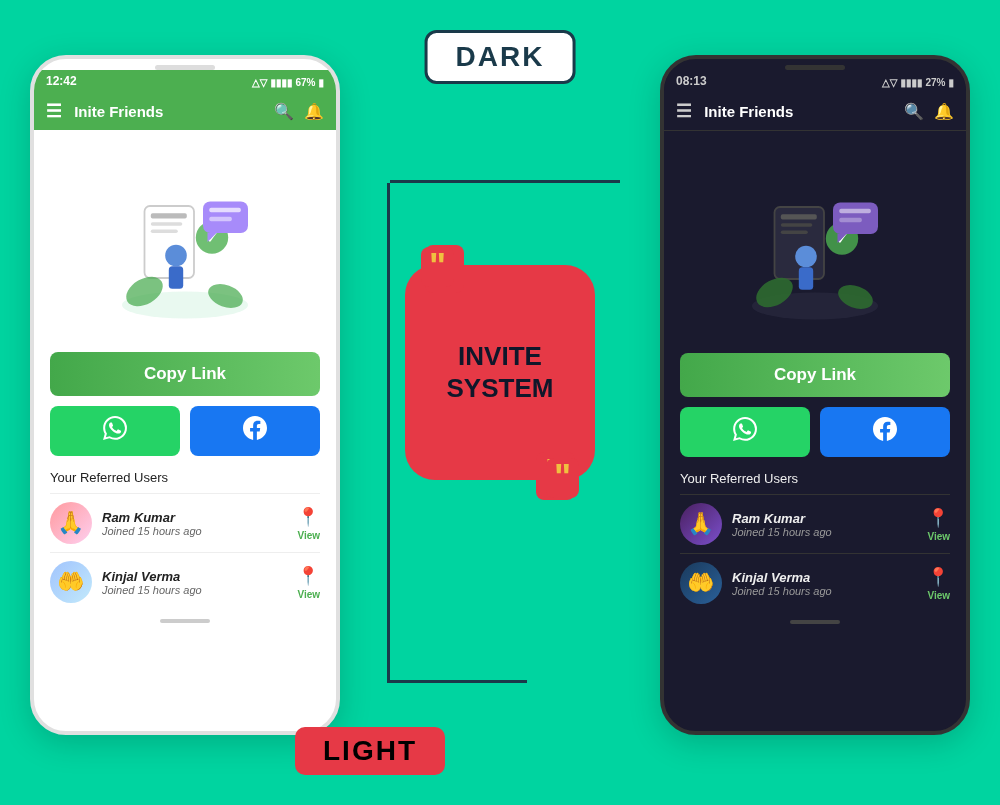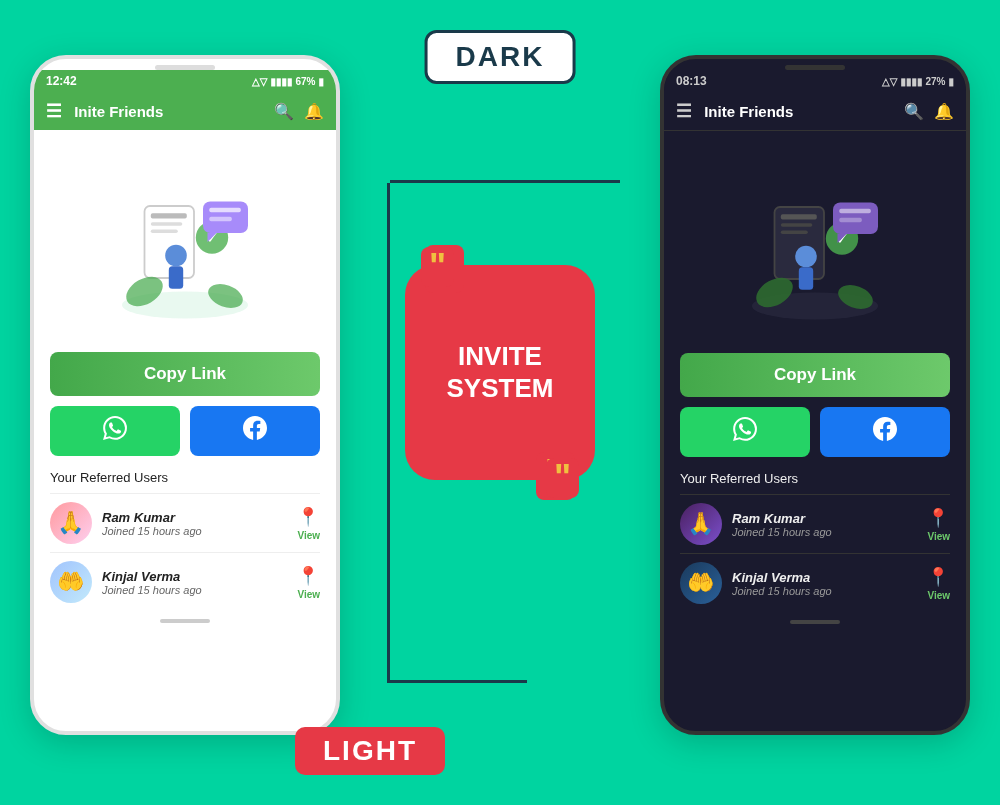--- a/index.html
+++ b/index.html
@@ -33,21 +33,21 @@
     .light-label {
       position: absolute;
       bottom: 30px;
       left: 37%;
       transform: translateX(-50%);
       background: #e63946;
       border-radius: 10px;
       padding: 8px 28px;
       font-size: 28px;
       font-weight: 900;
-      color: #ffffff;
+      color: #000000;
       letter-spacing: 2px;
       z-index: 10;
     }
 
     
     .invite-bubble {
       position: absolute;
       top: 260px;
       left: 50%;
       transform: translateX(-50%);
@@ -142,21 +142,21 @@
       top: 55px;
       width: 310px;
       height: 680px;
       background: #1a1a2e;
       border-color: #333;
     }
 
     
     .status-bar {
       display: flex;
-      align-items: center;
+      align-items: flex-end;
       justify-content: space-between;
       padding: 4px 12px;
       font-size: 11px;
       font-weight: 600;
     }
     .status-bar-light {
       background: #4CAF50;
       color: #fff;
     }
     .status-bar-dark {
@@ -315,21 +315,21 @@
 <div class="connector-line-v"></div>
 <div class="connector-line-bottom"></div>
 
 <div class="invite-bubble" style="position:absolute;top:265px;left:50%;transform:translateX(-50%);z-index:20;
             background:#e63946;border-radius:30px;width:190px;height:215px;
             display:flex;flex-direction:column;align-items:center;justify-content:center;">
 
   <div style="position:absolute;top:-18px;left:16px;background:#e63946;border-radius:8px;padding:2px 8px;z-index:21;">
     <span style="font-size:36px;color:#f0c040;font-weight:900;line-height:1;">"</span>
   </div>
-  <div style="color:#ffffff;font-size:26px;font-weight:900;text-align:center;line-height:1.2;text-transform:uppercase;padding:0 10px;">
+  <div style="color:#0f172a;font-size:26px;font-weight:900;text-align:center;line-height:1.2;text-transform:uppercase;padding:0 10px;">
     INVITE<br>SYSTEM
   </div>
 
   <div style="position:absolute;bottom:-18px;right:16px;background:#e63946;border-radius:8px;padding:2px 8px;z-index:21;">
     <span style="font-size:36px;color:#f0c040;font-weight:900;line-height:1;">"</span>
   </div>
 </div>
 
 <div class="phone phone-light" style="z-index:2;">
 

